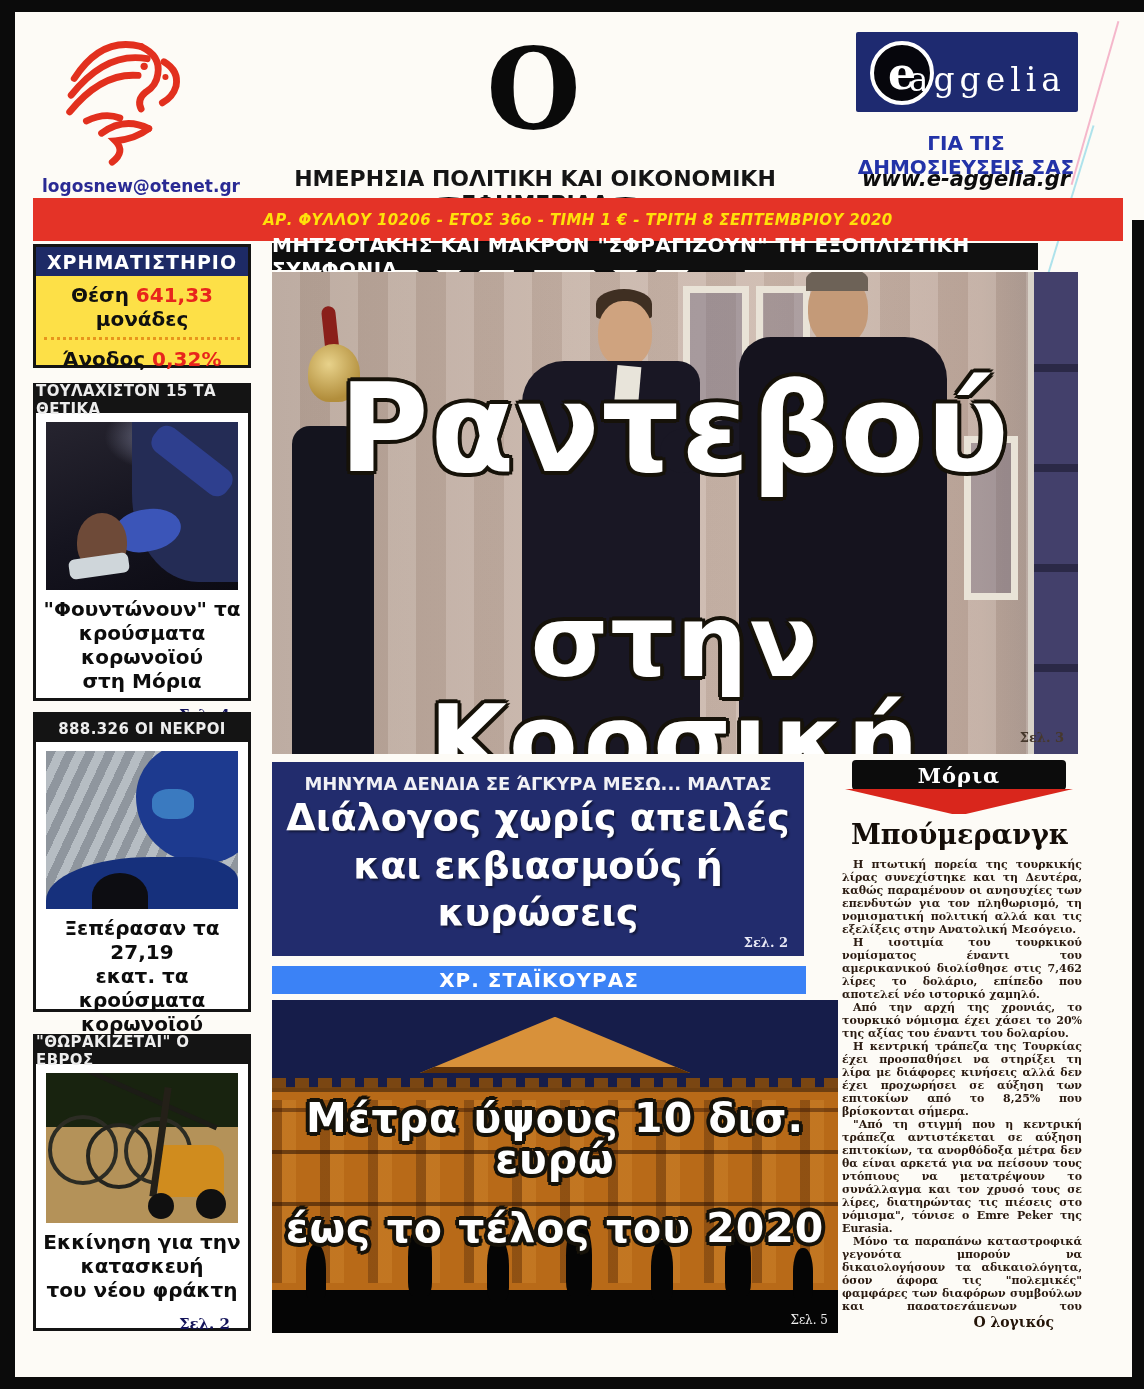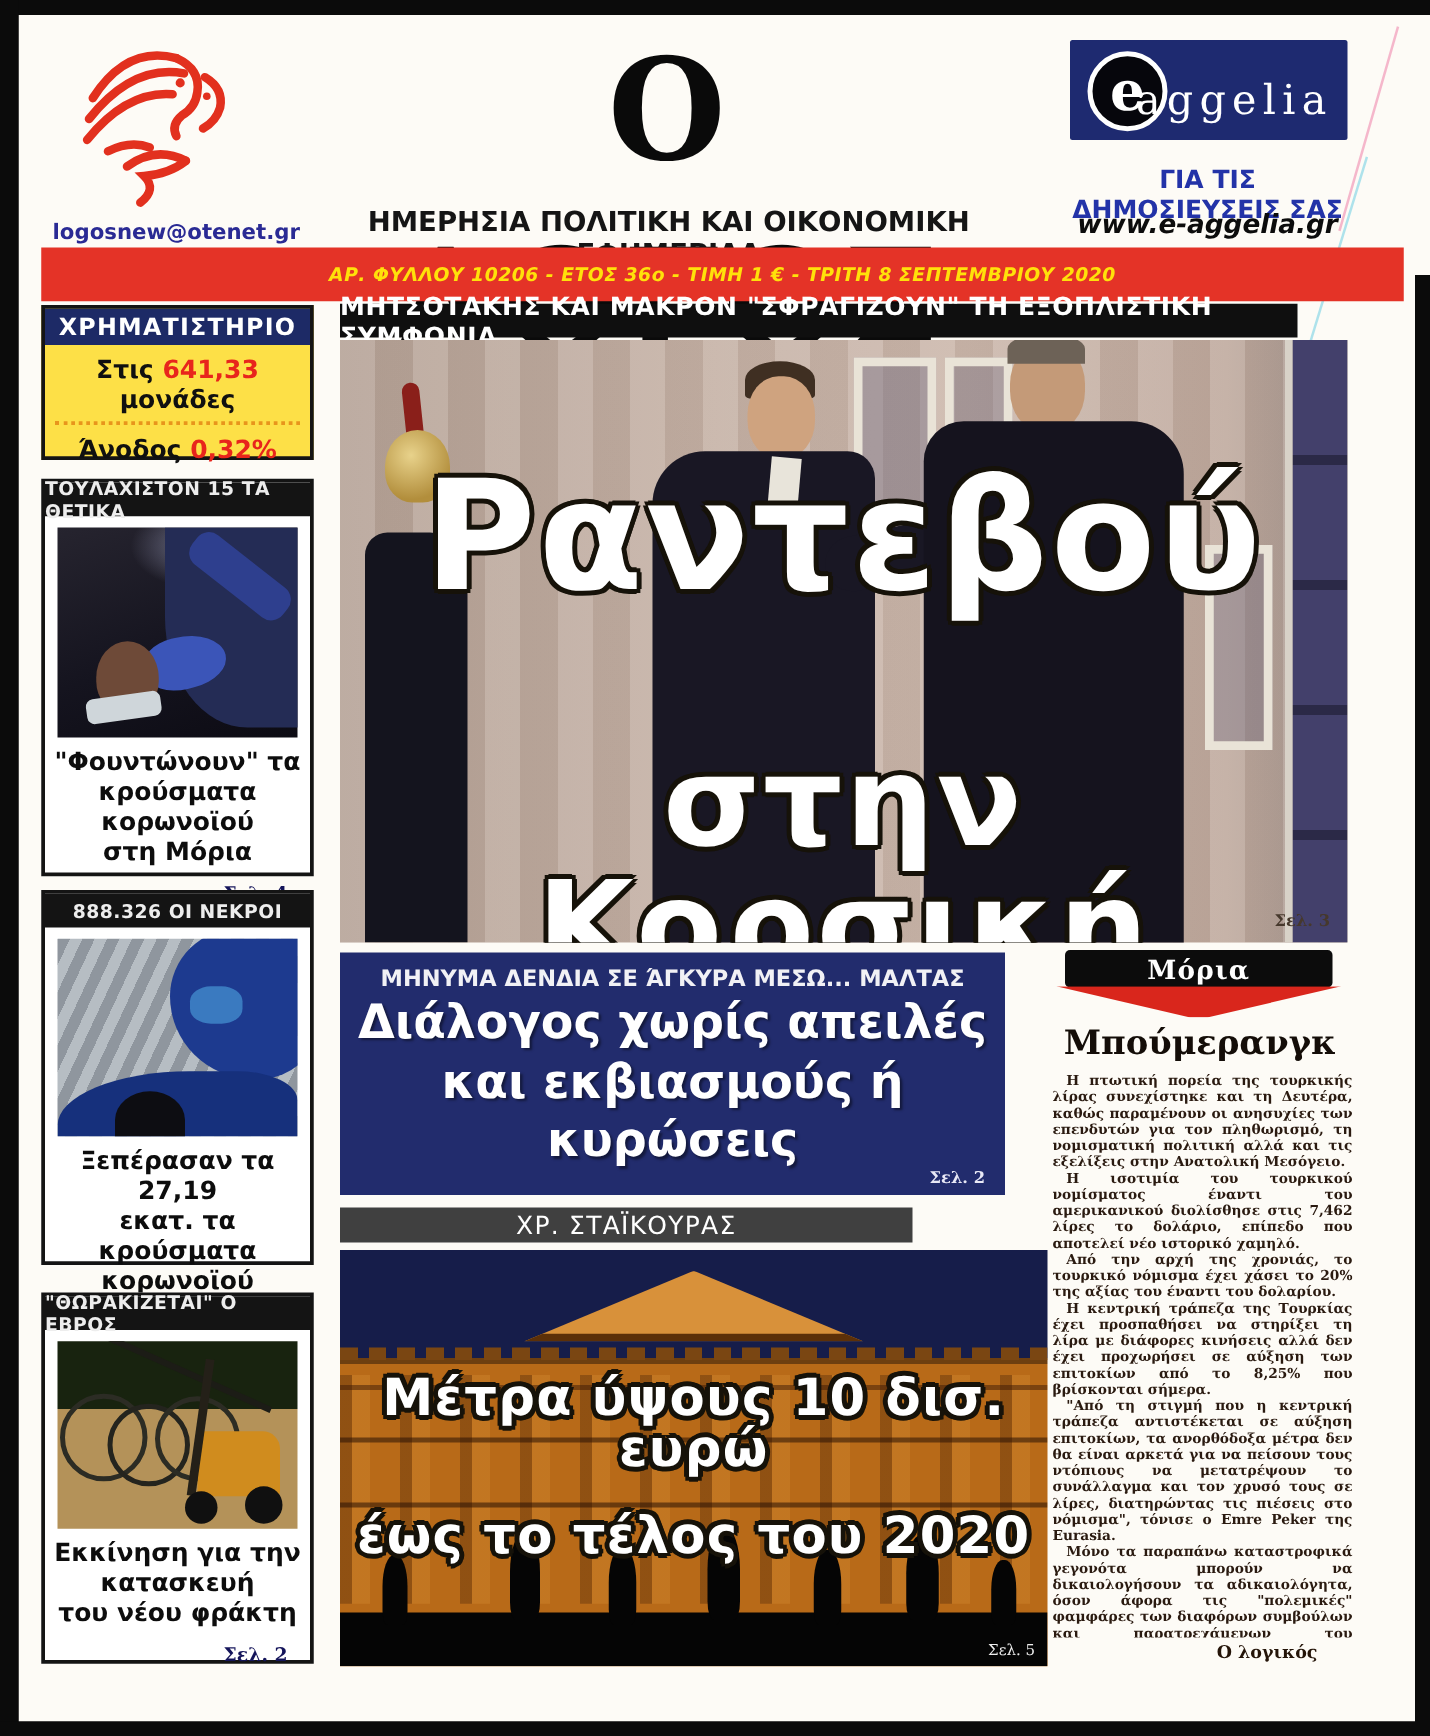--- a/index.html
+++ b/index.html
@@ -66,22 +66,22 @@
 
   
   .dialog{left:272px;top:762px;width:532px;height:194px;background:#222c6d;}
   .dialog-kicker{padding-top:11px;text-align:center;color:#f1f1f5;font-size:18px;font-weight:bold;}
   .dialog-line{text-align:center;color:#fff;font-weight:bold;font-size:38px;line-height:1.25;
         text-shadow:2px 2px 2px rgba(0,0,0,.45);}
   .dialog-ref{position:absolute;right:16px;bottom:6px;color:#e9e9f6;font-family:"DejaVu Serif",serif;
         font-size:13px;font-weight:bold;}
 
   
-  .staik-bar{left:272px;top:966px;width:458px;height:28px;background:#404040;color:#fff;
-        font-size:20px;font-weight:normal;letter-spacing:1px;}
+  .staik-bar{left:272px;top:966px;width:534px;height:28px;background:#3b82f6;color:#fff;
+        font-size:20px;font-weight:bold;letter-spacing:1px;}
   .parl{left:272px;top:1000px;width:566px;height:333px;overflow:hidden;
         background:linear-gradient(#161d4a 0 26%,#6e3f10 26% 27.5%,#b86a18 27.5% 100%);}
   .parl-cols{position:absolute;left:0;top:30%;width:100%;height:55%;opacity:.8;
         background:repeating-linear-gradient(90deg,rgba(40,16,4,.35) 0 10px,rgba(255,190,90,.18) 10px 24px,transparent 24px 48px);}
   .parl-bands{position:absolute;left:0;top:45%;width:100%;height:4px;background:rgba(40,16,4,.55);box-shadow:0 52px rgba(40,16,4,.55), 0 -42px rgba(60,25,6,.5);}
   .pediment{position:absolute;left:26%;top:5%;width:48%;height:17%;background:#d8913a;
         clip-path:polygon(50% 0,100% 100%,0 100%);box-shadow:inset 0 -6px 0 #5c3008;}
   .parl-sil{position:absolute;left:0;bottom:0;width:100%;height:13%;background:#050505;}
   .sil{position:absolute;background:#050505;border-radius:45% 45% 20% 20%;}
   .parl-h1{position:absolute;left:0;top:98px;font-size:41px;letter-spacing:1px;}
@@ -141,21 +141,21 @@
   </div>
   <div class="abs ad-tagline">ΓΙΑ ΤΙΣ ΔΗΜΟΣΙΕΥΣΕΙΣ ΣΑΣ</div>
   <div class="abs ad-url">www.e-aggelia.gr</div>
   <div class="scan" style="left:1094px;top:18px;height:170px;background:#f3a6c0;transform:rotate(16deg);"></div>
   <div class="scan" style="left:1056px;top:120px;height:250px;background:#9adce8;transform:rotate(17deg);"></div>
 
   <div class="abs issue-bar cx">ΑΡ. ΦΥΛΛΟΥ 10206 - ΕΤΟΣ 36ο - ΤΙΜΗ 1 € - ΤΡΙΤΗ 8 ΣΕΠΤΕΜΒΡΙΟΥ 2020</div>
 
   <div class="abs stocks">
     <div class="stocks-header cx">ΧΡΗΜΑΤΙΣΤΗΡΙΟ</div>
-    <div class="stocks-line"><span>Στις </span><span class="val-red">641,33</span><span> μονάδες</span></div>
+    <div class="stocks-line"><span>Θέση </span><span class="val-red">641,33</span><span> μονάδες</span></div>
     <div class="stocks-div"></div>
     <div class="stocks-line"><span>Άνοδος </span><span class="val-red">0,32%</span></div>
   </div>
 
   <div class="story" style="top:383px;height:318px;">
     <div class="story-kicker cx">ΤΟΥΛΑΧΙΣΤΟΝ 15 ΤΑ ΘΕΤΙΚΑ</div>
     <div class="story-art" style="height:168px;background:linear-gradient(160deg,#26242f 0%,#15141f 55%,#0c0b13 100%);">
       <div class="shape" style="left:30%;top:-20px;width:120px;height:70px;background:radial-gradient(ellipse,rgba(210,215,255,.5),transparent 70%);"></div>
       <div class="shape" style="right:-14px;top:0;width:120px;height:160px;background:#242c55;border-radius:0 0 0 55%;"></div>
       <div class="shape" style="left:52%;top:14%;width:92px;height:30px;background:#2e3f8e;border-radius:12px;transform:rotate(38deg);"></div>

